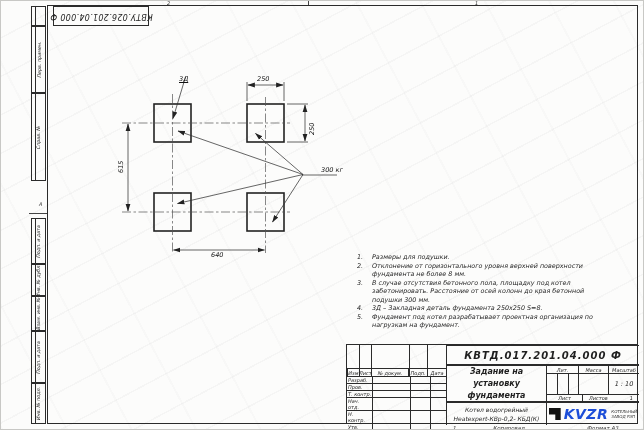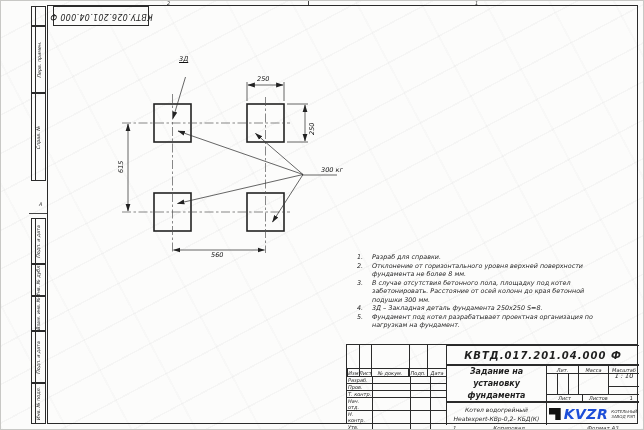--- a/index.html
+++ b/index.html
@@ -128,28 +128,28 @@
     <line class="thin" x1="301" y1="174" x2="336" y2="174"></line>
     <line class="thin" x1="302" y1="173.5" x2="177" y2="130" marker-end="url(#arr)"></line>
     <line class="thin" x1="302" y1="173.5" x2="254.5" y2="132.5" marker-end="url(#arr)"></line>
     <line class="thin" x1="302" y1="173.5" x2="176.5" y2="202.5" marker-end="url(#arr)"></line>
     <line class="thin" x1="302" y1="173.5" x2="271.5" y2="221" marker-end="url(#arr)"></line>
   </svg>
 
   <span class="dtext" style="left:256px;top:74px;">250</span>
   <span class="dtext rot" style="left:306.5px;top:134px;">250</span>
   <span class="dtext rot" style="left:116px;top:172px;">615</span>
-  <span class="dtext" style="left:210px;top:250px;">560</span>
-  <span class="dtext" style="left:178px;top:54px;text-decoration:underline;">3Д</span>
+  <span class="dtext" style="left:210px;top:250px;">640</span>
+  <span class="dtext" style="left:178px;top:74px;text-decoration:underline;">3Д</span>
   <span class="dtext" style="left:320px;top:165px;">300 кг</span>
 
   <div class="notes">
     <div class="note">
         <span class="nn">1.</span>
-        <span class="nt">Разраб для справки.</span>
+        <span class="nt">Размеры для подушки.</span>
       </div>
     <div class="note">
         <span class="nn">2.</span>
         <span class="nt">Отклонение от горизонтального уровня верхней поверхности фундамента не более 8 мм.</span>
       </div>
     <div class="note">
         <span class="nn">3.</span>
         <span class="nt">В случае отсутствия бетонного пола, площадку под котел забетонировать. Расстояние от осей колонн до края бетонной подушки 300 мм.</span>
       </div>
     <div class="note">
@@ -219,21 +219,21 @@
     <div class="abs b c doctitle" style="left:99px;top:20px;width:101px;height:37px;padding:0 4px;">Задание на установку фундамента</div>
 
     <div class="abs b c hdrcell" style="left:199px;top:20px;width:33px;height:9px;">Лит.</div>
     <div class="abs b c hdrcell" style="left:231px;top:20px;width:31px;height:9px;">Масса</div>
     <div class="abs b c hdrcell" style="left:261px;top:20px;width:31px;height:9px;border-right:none;">Масштаб</div>
 
     <div class="abs b" style="left:199px;top:28px;width:11.5px;height:22px;"></div>
     <div class="abs b" style="left:210px;top:28px;width:11.5px;height:22px;"></div>
     <div class="abs b" style="left:221px;top:28px;width:11px;height:22px;"></div>
     <div class="abs b" style="left:231px;top:28px;width:31px;height:22px;"></div>
-    <div class="abs b c scaleval" style="left:261px;top:20px;width:31px;height:22px;border-right:none;">1 : 10</div>
+    <div class="abs b c scaleval" style="left:261px;top:28px;width:31px;height:22px;border-right:none;">1 : 10</div>
 
     <div class="abs b c hdrcell" style="left:199px;top:49px;width:37px;height:8px;">Лист</div>
     <div class="abs b hdrcell" style="left:235px;top:49px;width:57px;height:8px;border-right:none;display:flex;align-items:center;justify-content:space-between;padding:0 6px;">
       <span>Листов</span>
       <span>1</span>
     </div>
 
     <div class="abs b c prod" style="left:99px;top:57px;width:101px;height:23px;border-bottom:none;flex-direction:column;">
       <span>Котел водогрейный</span>
       <span>Heatexpert-КВр-0,2- КБД(К)</span>

